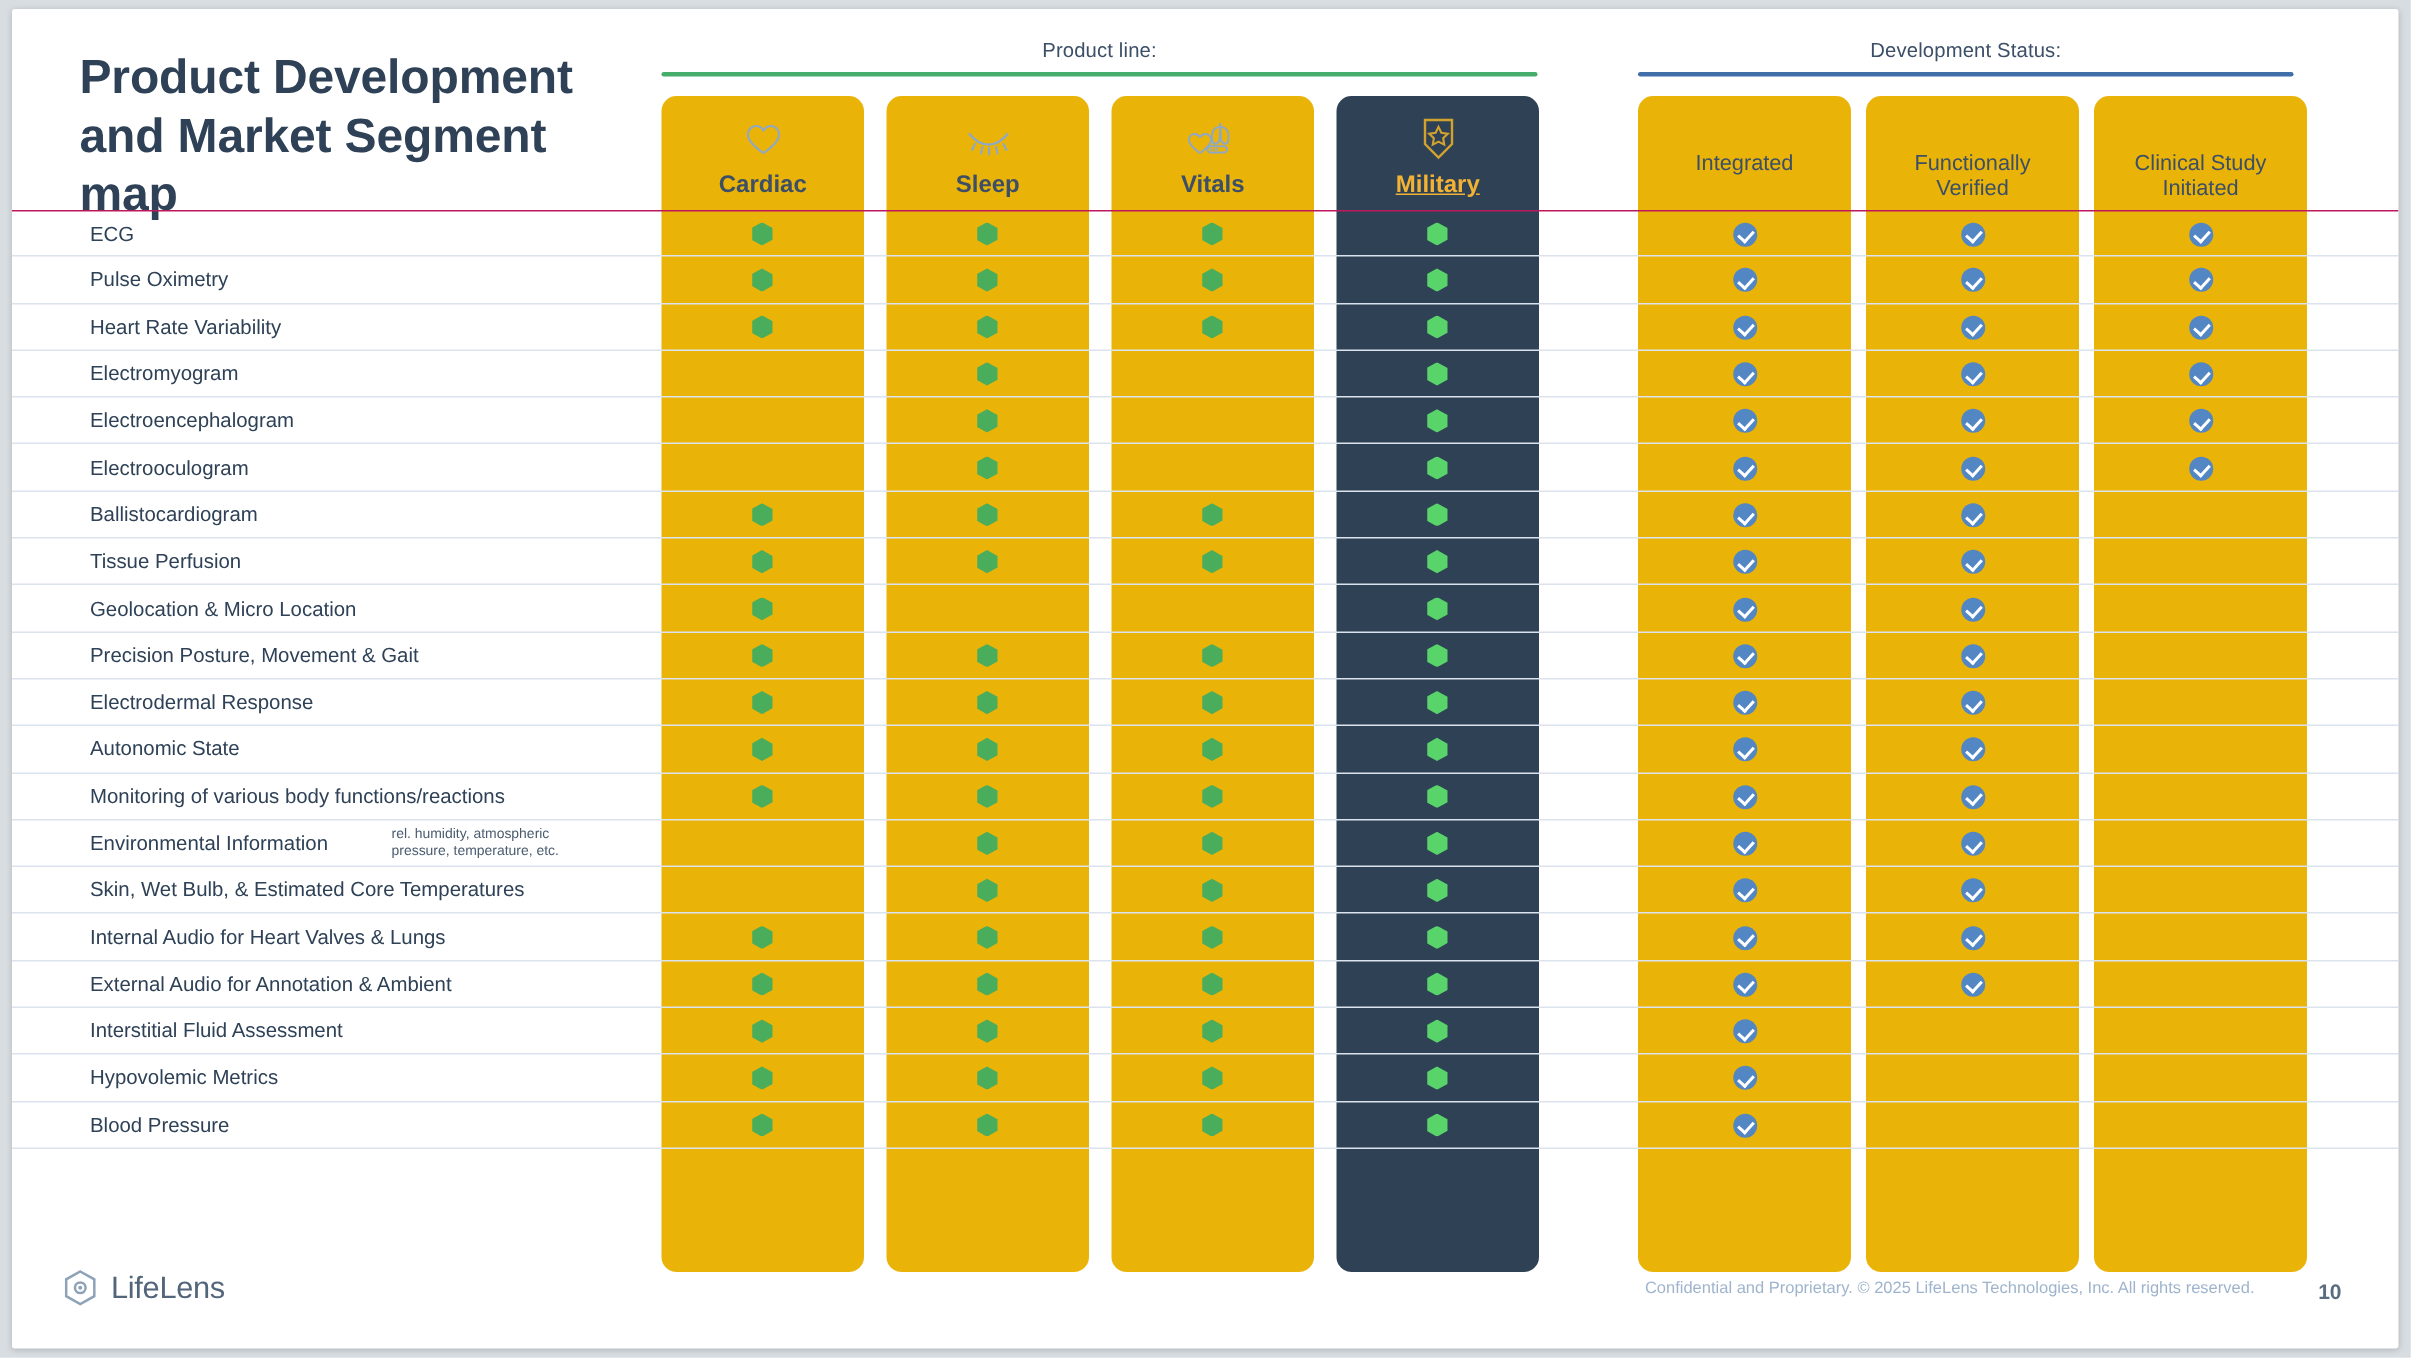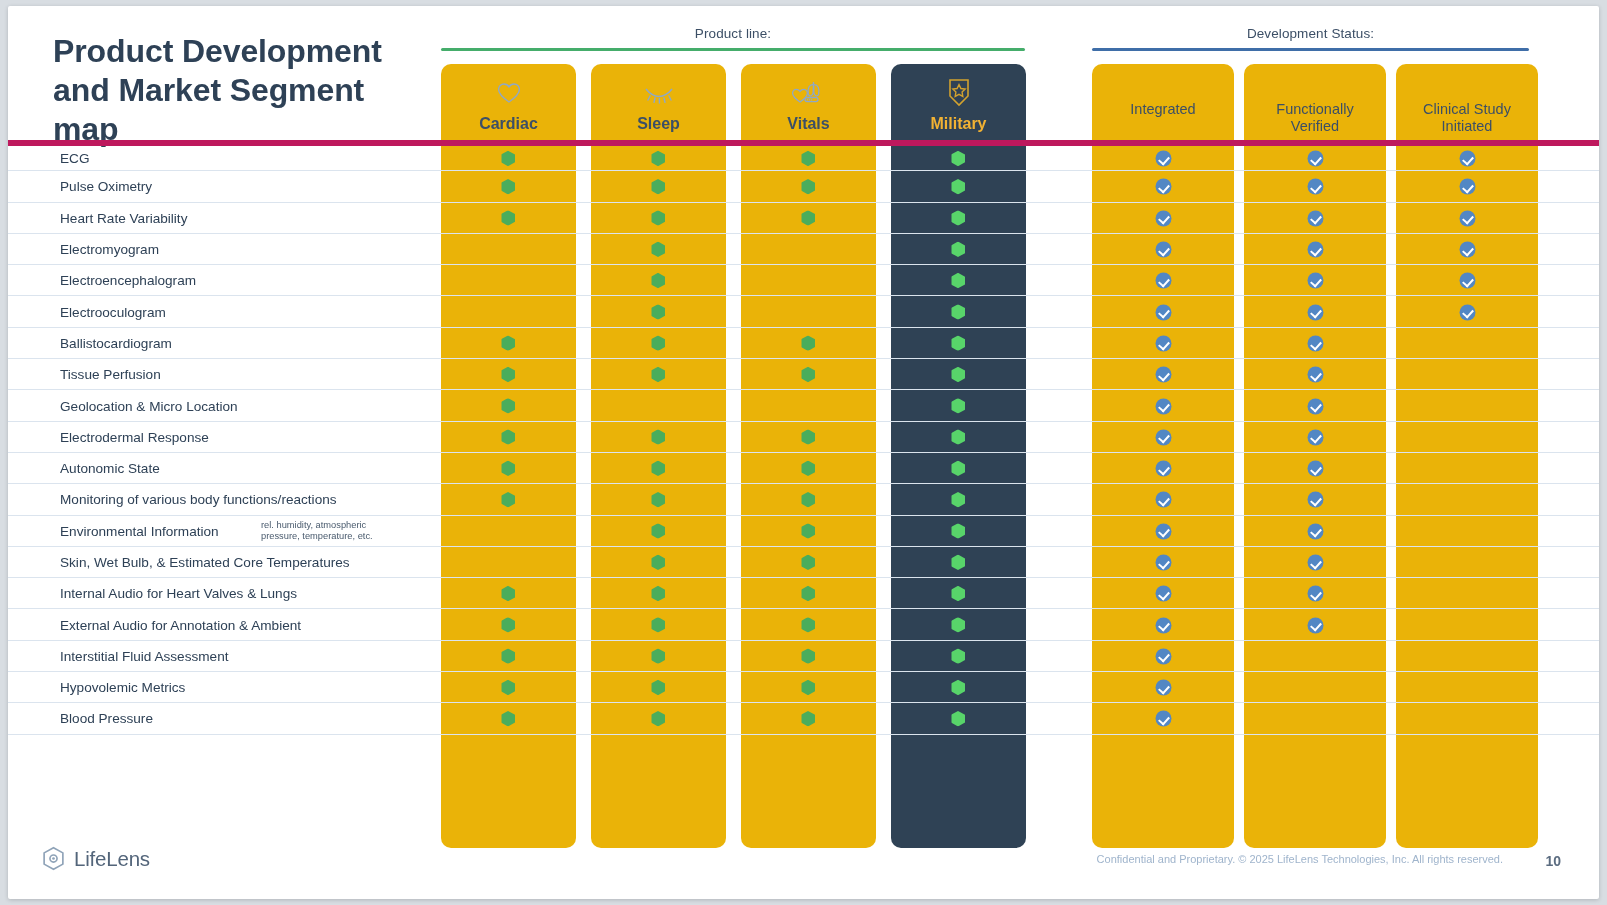--- a/index.html
+++ b/index.html
@@ -45,34 +45,34 @@
   }
   .col.dark { background: #2f4255; }
 
   .colhead { text-align: center; padding-top: 14px; }
   .colicon { height: 30px; display: flex; align-items: center; justify-content: center; }
   .collabel {
     margin-top: 7px;
     font-size: 16px; font-weight: 600; color: #3c4f66;
     line-height: 1.15;
   }
-  .col.dark .collabel { color: #f2b233; }
+  .col.dark .collabel { color: #f2b233; text-decoration: underline; }
   .colhead.status .collabel {
     font-size: 14.5px; font-weight: 400; color: #3c4f66;
   }
   .colhead.status { padding-top: 30px; }
 
   
   #rows { position: absolute; left: 0; top: 134px; width: 100%; }
   .row {
     position: relative;
     height: 31.3px;
     border-bottom: 1px solid #dbe4ee;
   }
-  .row:first-child { border-top: 6px solid #be185d; text-align: center; }
+  .row:first-child { border-top: 1px solid #be185d; text-align: center; }
   .rowlabel {
     position: absolute; left: 52px; top: 50%;
     transform: translateY(-50%);
     font-size: 13.6px; color: #2e4156; white-space: nowrap;
   }
   .rowsub {
     position: absolute; left: 253px; top: 50%;
     transform: translateY(-50%);
     font-size: 9.3px; color: #4a5b6e; line-height: 1.22;
     width: 120px;
@@ -378,20 +378,41 @@
           <div class="hex bright"></div>
         </div>
         <div class="mark" style="left:1155px">
           <div class="check"></div>
         </div>
         <div class="mark" style="left:1307px">
           <div class="check"></div>
         </div>
       </div>
       <div class="row">
+        <div class="rowlabel">Precision Posture, Movement &amp; Gait</div>
+        <div class="mark" style="left:500.5px">
+          <div class="hex"></div>
+        </div>
+        <div class="mark" style="left:650.5px">
+          <div class="hex"></div>
+        </div>
+        <div class="mark" style="left:800.5px">
+          <div class="hex"></div>
+        </div>
+        <div class="mark" style="left:950.5px">
+          <div class="hex bright"></div>
+        </div>
+        <div class="mark" style="left:1155px">
+          <div class="check"></div>
+        </div>
+        <div class="mark" style="left:1307px">
+          <div class="check"></div>
+        </div>
+      </div>
+      <div class="row">
         <div class="rowlabel">Electrodermal Response</div>
         <div class="mark" style="left:500.5px">
           <div class="hex"></div>
         </div>
         <div class="mark" style="left:650.5px">
           <div class="hex"></div>
         </div>
         <div class="mark" style="left:800.5px">
           <div class="hex"></div>
         </div>

